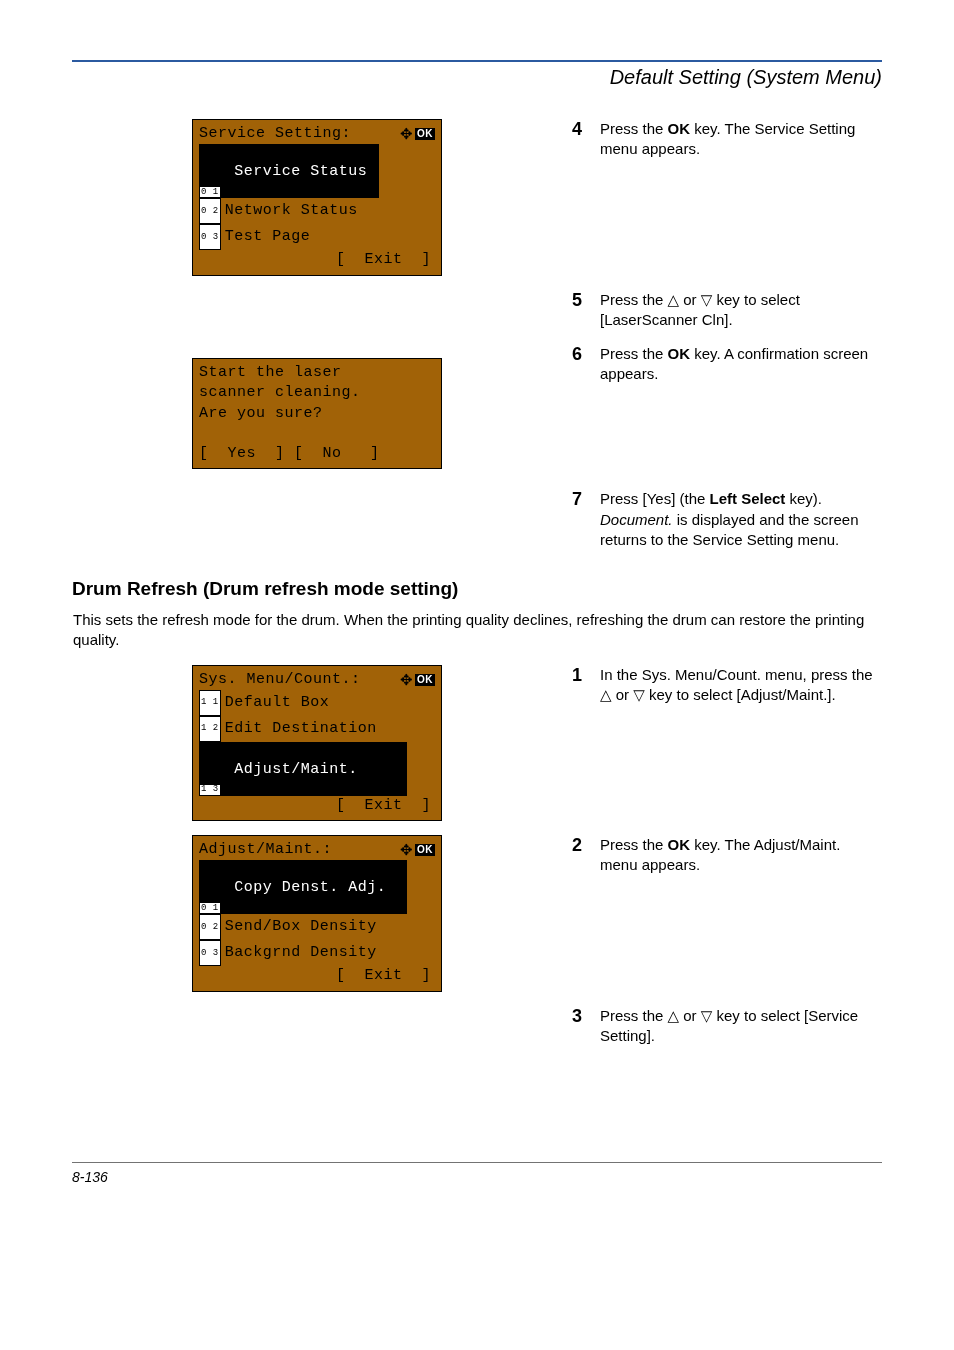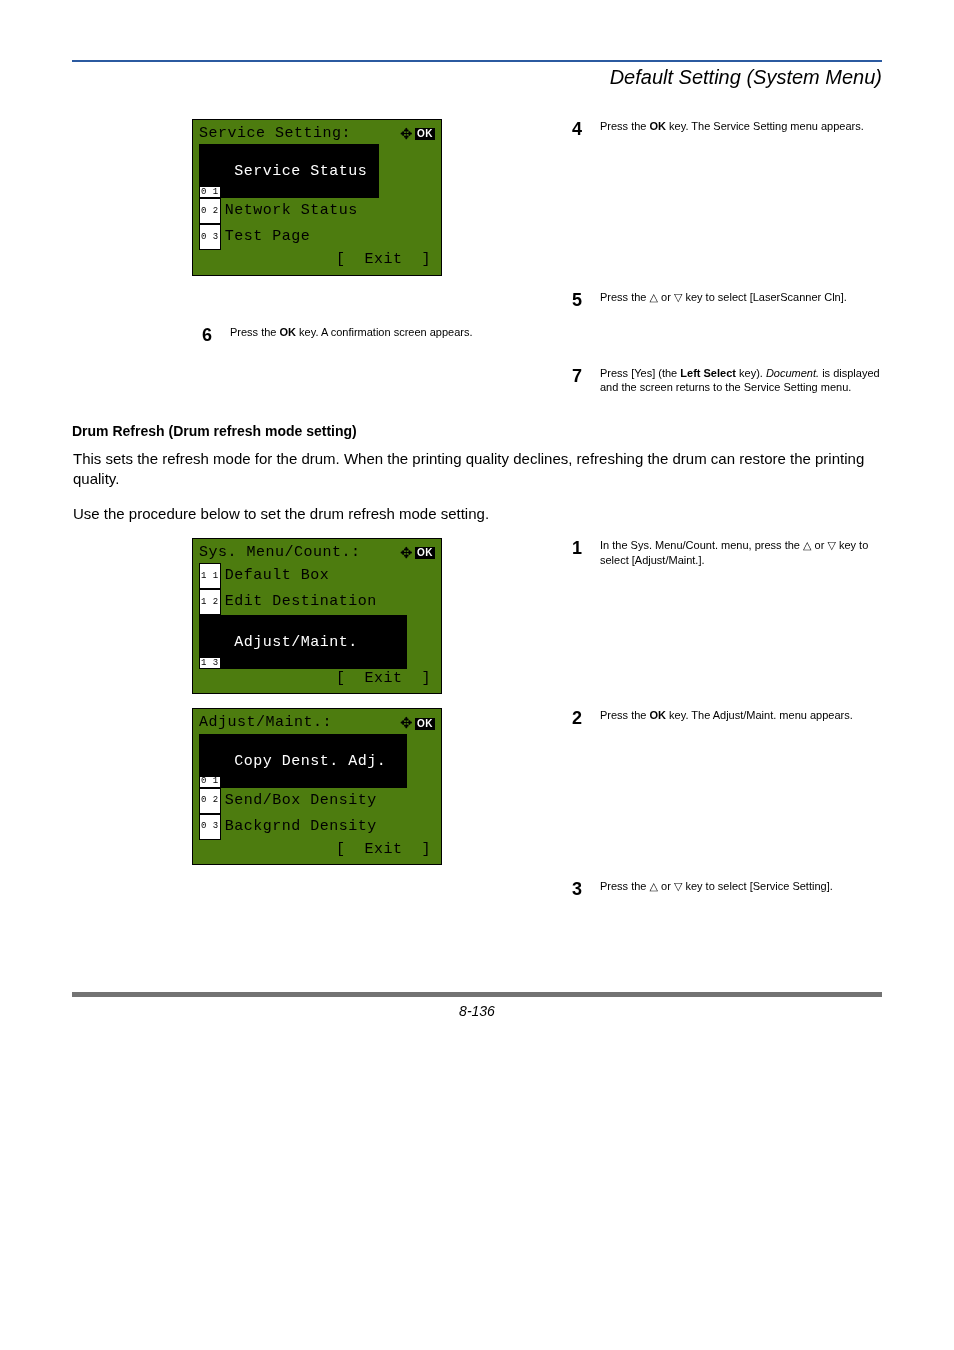--- a/index.html
+++ b/index.html
@@ -40,32 +40,32 @@
     display: flex;
     align-items: flex-start;
   }
   .step-num {
     font-weight: bold;
     font-size: 18px;
     width: 28px;
     flex-shrink: 0;
   }
   .step-text {
-    font-size: 11px;
+    font-size: 15px;
     line-height: 1.35;
     flex: 1;
   }
   .lcd {
     border: 1px solid #000;
     font-family: "Courier New", monospace;
     font-size: 15px;
     line-height: 1.35;
     padding: 4px 6px 4px 6px;
     width: 250px;
-    background: #4d7c0f;
+    background: #a16207;
     letter-spacing: 0.5px;
   }
   .lcd .line {
     white-space: pre;
     display: flex;
     align-items: center;
   }
   .lcd .inv {
     background: #000;
     color: #fff;
@@ -104,36 +104,36 @@
     display: inline-block;
     background: #000;
     color: #fff;
     font-size: 10px;
     font-weight: bold;
     padding: 1px 2px;
     font-family: Arial, sans-serif;
     line-height: 1;
   }
   h3.section {
-    font-size: 14px;
+    font-size: 19px;
     font-weight: bold;
     margin: 28px 0 10px 0;
   }
   p.body {
     font-size: 15px;
     line-height: 1.35;
     margin: 0 0 14px 1px;
   }
   .footer {
-    text-align: center;
+    text-align: left;
     font-style: italic;
     font-size: 14px;
     color: #000;
-    margin-top: 92px;
-    border-top: 5px solid #737373;
+    margin-top: 116px;
+    border-top: 1px solid #737373;
     padding-top: 6px;
   }
   .arrow-glyph {
     font-family: Arial, sans-serif;
   }
   .invline {
     background:#000;
     color:#fff;
     display:inline-block;
     padding-right:2px;
@@ -174,41 +174,49 @@
     <div class="lcd-col"></div>
     <div class="step-col">
       <div class="step-num">5</div>
       <div class="step-text">
         <span>Press the </span><span class="arrow-glyph">△</span><span> or </span><span class="arrow-glyph">▽</span><span> key to select [LaserScanner Cln].</span>
       </div>
     </div>
   </div>
 
   <div class="row">
+    <div class="lcd-col">
+      <div class="lcd" style="margin-top:14px;">
+        <div class="line"><span>Start the laser</span></div>
+        <div class="line"><span>scanner cleaning.</span></div>
+        <div class="line"><span>Are you sure?</span></div>
+        <div class="line">&nbsp;</div>
+        <div class="line"><span>[  Yes  ] [  No   ]</span></div>
+      </div>
+    </div>
     <div class="step-col">
       <div class="step-num">6</div>
       <div class="step-text">
         <span>Press the </span><b>OK</b><span> key. A confirmation screen appears.</span>
       </div>
     </div>
   </div>
 
   <div class="row" style="margin-top:20px;">
     <div class="lcd-col"></div>
     <div class="step-col">
       <div class="step-num">7</div>
       <div class="step-text">
         <span>Press [Yes] (the </span><b>Left Select</b><span> key). </span><i>Document.</i><span> is displayed and the screen returns to the Service Setting menu.</span>
       </div>
     </div>
   </div>
 
   <h3 class="section">Drum Refresh (Drum refresh mode setting)</h3>
   <p class="body">This sets the refresh mode for the drum. When the printing quality declines, refreshing the drum can restore the printing quality.</p>
-  <p class="body">Use the procedure below to set the drum refresh mode setting.</p>
 
   <div class="row">
     <div class="lcd-col">
       <div class="lcd">
         <div class="title-row">
           <span>Sys. Menu/Count.:</span>
           <span class="icon-arrows">
             <span class="arrow-glyph">✥</span>
             <span class="ok-badge">OK</span>
           </span>

